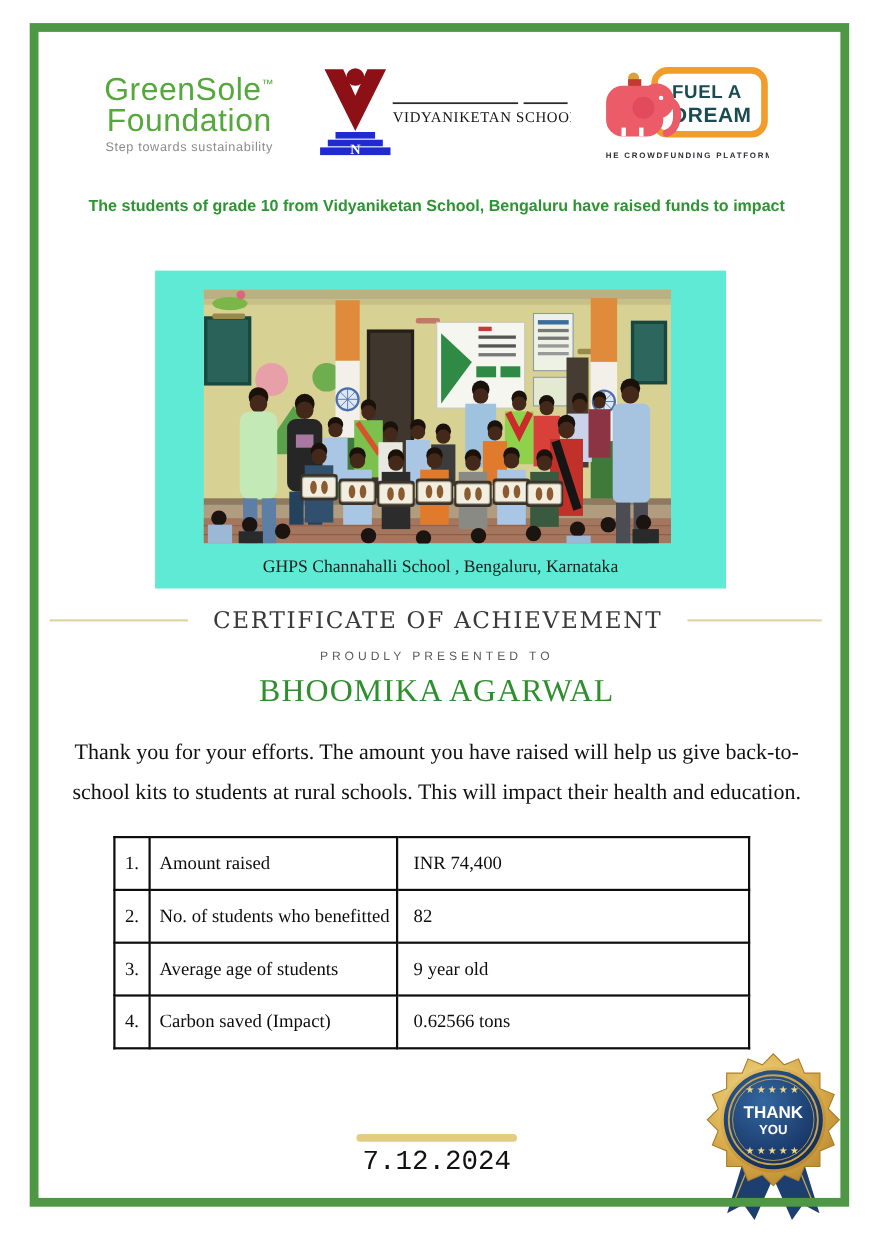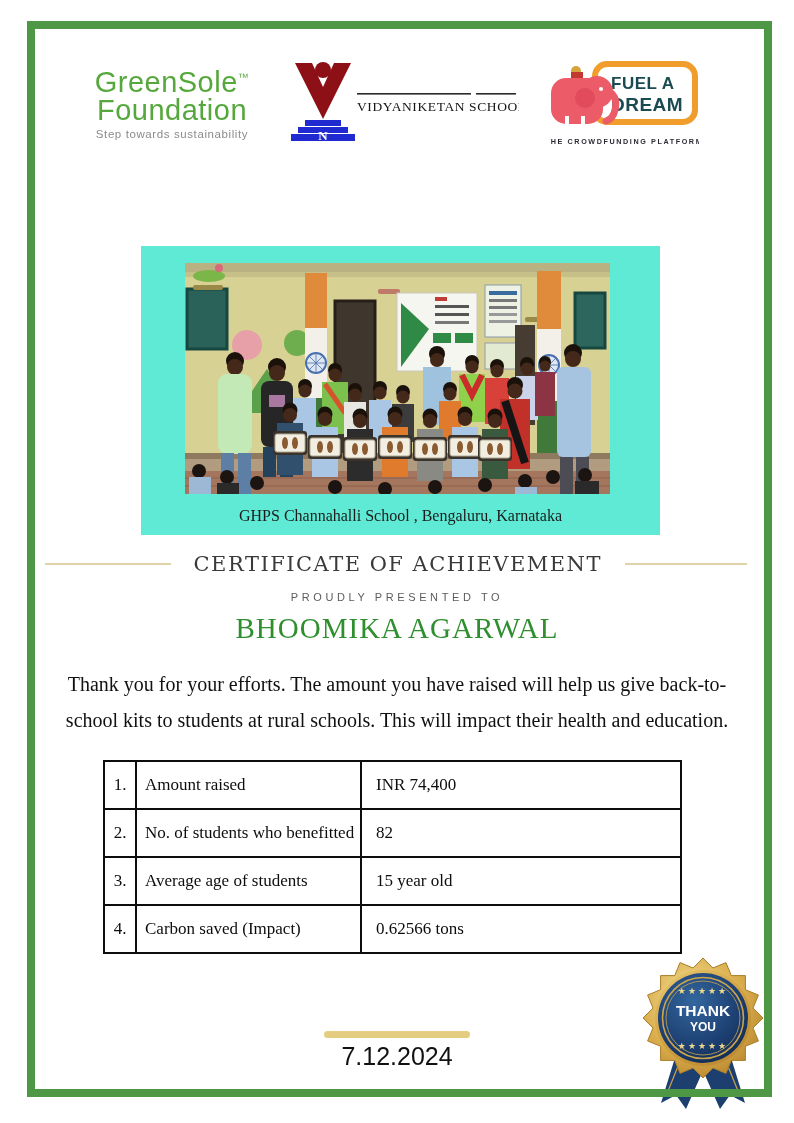--- a/index.html
+++ b/index.html
@@ -81,21 +81,21 @@
   .impact-table td.c-label { width:225px; padding-left:8px; }
   .impact-table td.c-value { width:320px; padding-left:14px; }
 
   
   .date-bar {
     position:absolute; top:1031px; left:324px; width:146px; height:7px;
     border-radius:4px; background:#e4cd80;
   }
   .date-text {
     position:absolute; top:1042px; left:47px; width:700px; text-align:center;
-    font-family:Liberation Sans, sans-serif; font-size:25px; color:#111;
+    font-family:Liberation Mono, monospace; font-size:25px; color:#111;
   }
   .badge-wrap { position:absolute; left:628px; top:956px; z-index:40; }
 </style>
 </head>
 <body>
 
 <div class="page">
 
   <div class="logo-row">
 
@@ -130,20 +130,21 @@
         <path d="M61,34 q8,6 5,18 q-2,9 -9,11" stroke="#ec5b68" stroke-width="7" fill="none" stroke-linecap="round"></path>
         <circle cx="52" cy="31" r="2" fill="#ffffff"></circle>
         <rect x="16" y="58" width="4" height="8" fill="#ffffff"></rect>
         <rect x="32" y="58" width="4" height="8" fill="#ffffff"></rect>
       </g>
       <text x="75" y="86" text-anchor="middle" font-family="Liberation Sans, sans-serif" font-size="7.2" font-weight="bold" letter-spacing="1.6" fill="#2b2b33">THE CROWDFUNDING PLATFORM</text>
     </svg>
   </div>
 
   <div class="intro">
+    <span>The students of grade 10  from Vidyaniketan School, Bengaluru have raised funds to impact</span>
   </div>
 
   <div class="photo-box">
     <svg class="photo-svg" width="425" height="231" viewBox="0 0 425 231">
       <style>
         .hd{fill:#44291a}.hr{fill:#1a110a}.kt{fill:#f2eee2;stroke:#b0a890;stroke-width:1}
         .kb{fill:#3a332c}.sd{fill:#8a5a30}
       </style>
 
       <rect x="0" y="0" width="425" height="195" fill="#d8d194"></rect>
@@ -394,21 +395,21 @@
         <td class="c-value">INR 74,400</td>
       </tr>
       <tr>
         <td class="c-num">2.</td>
         <td class="c-label">No. of students who benefitted</td>
         <td class="c-value">82</td>
       </tr>
       <tr>
         <td class="c-num">3.</td>
         <td class="c-label">Average age of students</td>
-        <td class="c-value">15 year old</td>
+        <td class="c-value">9 year old</td>
       </tr>
       <tr>
         <td class="c-num">4.</td>
         <td class="c-label">Carbon saved (Impact)</td>
         <td class="c-value">0.62566 tons</td>
       </tr>
     </tbody>
   </table>
 
   <div class="date-bar"></div>

